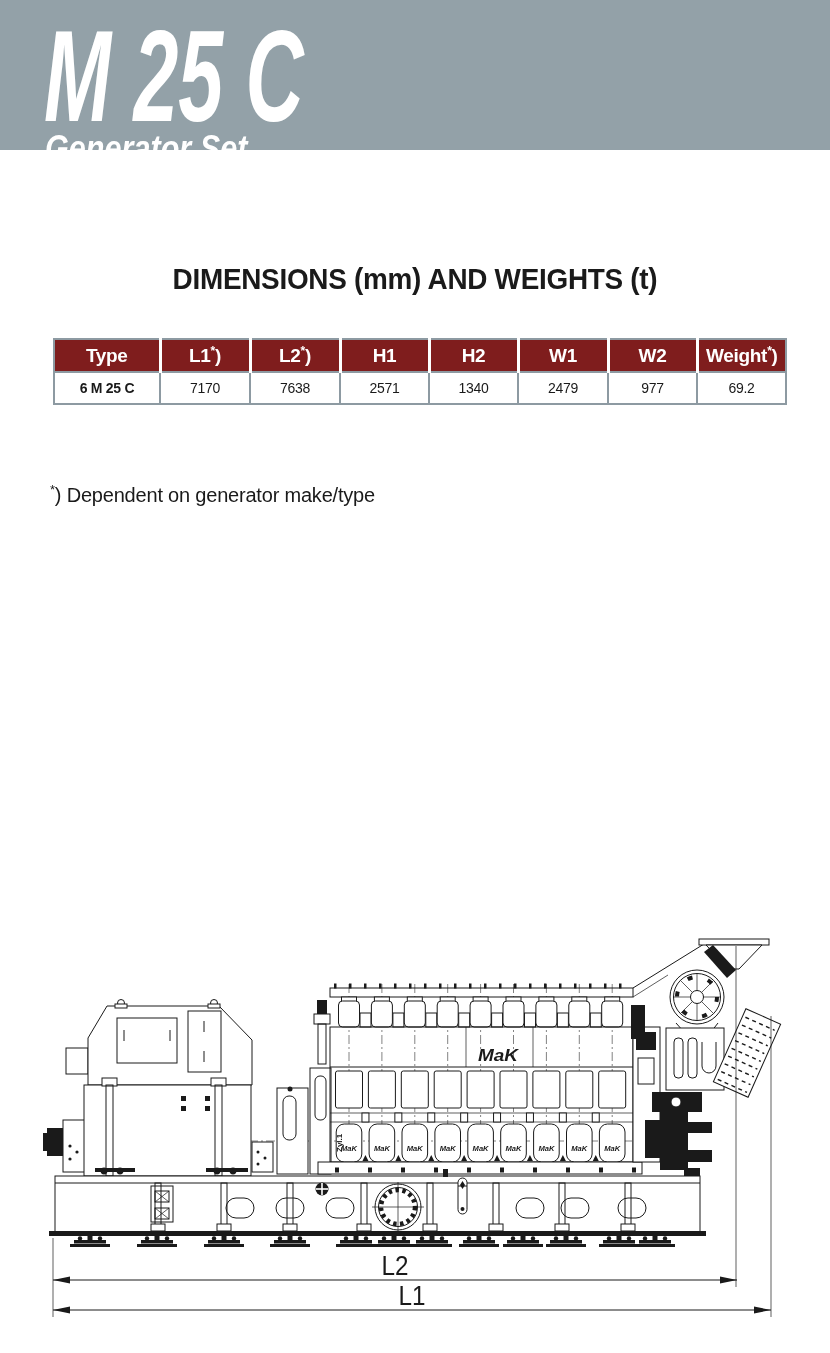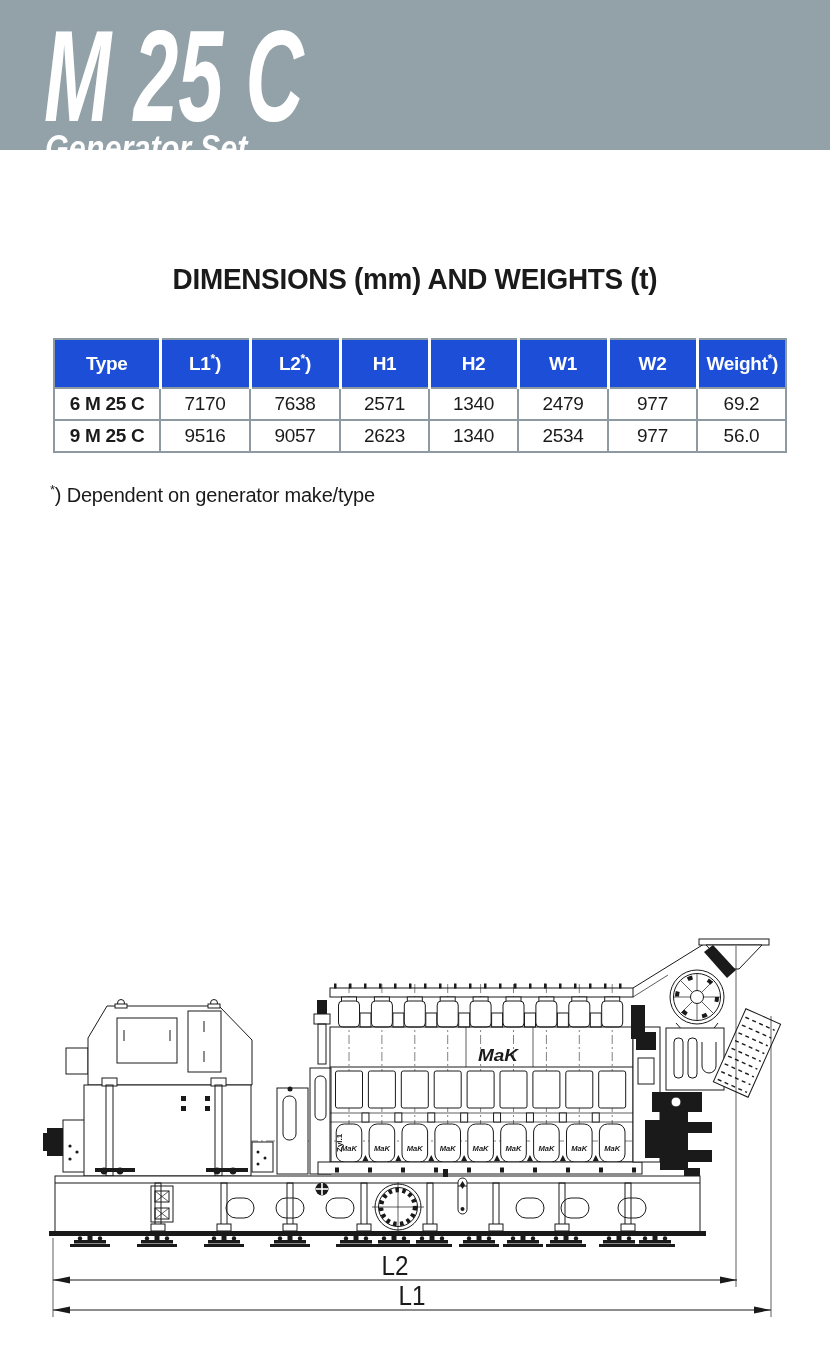--- a/index.html
+++ b/index.html
@@ -22,28 +22,28 @@
     position:absolute;left:0;top:262px;width:830px;text-align:center;
     font-size:30px;font-weight:bold;transform:scaleX(0.93);transform-origin:center top;
     white-space:nowrap;letter-spacing:-0.3px;
   }
   
   table.dim{
     position:absolute;left:53px;top:338px;width:732px;border-collapse:collapse;
     table-layout:fixed;border:2px solid #8d9aa2;
   }
   table.dim th{
-    background:#1d4ed8;color:#ffffff;font-weight:bold;font-size:19px;height:31px;
-    border-right:3px solid #ffffff;border-bottom:2px solid #8d9aa2;padding:8px;
+    background:#7f1d1d;color:#ffffff;font-weight:bold;font-size:19px;height:31px;
+    border-right:3px solid #ffffff;border-bottom:2px solid #8d9aa2;padding:0;
     letter-spacing:-0.3px;
   }
   table.dim th:last-child{border-right:none;}
   table.dim td{
     background:#ffffff;border:2px solid #8d9aa2;text-align:center;vertical-align:middle;
-    font-size:19px;height:30px;padding:0;letter-spacing:-0.3px;
+    font-size:14px;height:30px;padding:0;letter-spacing:-0.3px;
   }
   table.dim td.type{font-weight:bold;}
   table.dim sup{font-size:12px;line-height:0;}
   
   .footnote{position:absolute;left:50px;top:482px;font-size:20px;letter-spacing:-0.2px;}
   .footnote sup{font-size:13px;}
   
   svg.drawing{position:absolute;left:0;top:925px;}
   svg.drawing text{font-family:"Liberation Sans",sans-serif;fill:#1a1a1a;}
   .ln{stroke:#1a1a1a;fill:none;stroke-width:1;}
@@ -89,30 +89,20 @@
   <tbody>
     <tr>
       <td class="type">6 M 25 C</td>
       <td>7170</td>
       <td>7638</td>
       <td>2571</td>
       <td>1340</td>
       <td>2479</td>
       <td>977</td>
       <td>69.2</td>
-    </tr>
-    <tr>
-      <td class="type">9 M 25 C</td>
-      <td>9516</td>
-      <td>9057</td>
-      <td>2623</td>
-      <td>1340</td>
-      <td>2534</td>
-      <td>977</td>
-      <td>56.0</td>
     </tr>
   </tbody>
 </table>
 
 <div class="footnote"><sup>*</sup><span>) Dependent on generator make/type</span></div>
 
 <svg class="drawing" width="830" height="428" viewBox="0 925 830 428" xmlns="http://www.w3.org/2000/svg">
 
   <line class="cl" x1="45" y1="1141" x2="645" y2="1141"></line>
 

